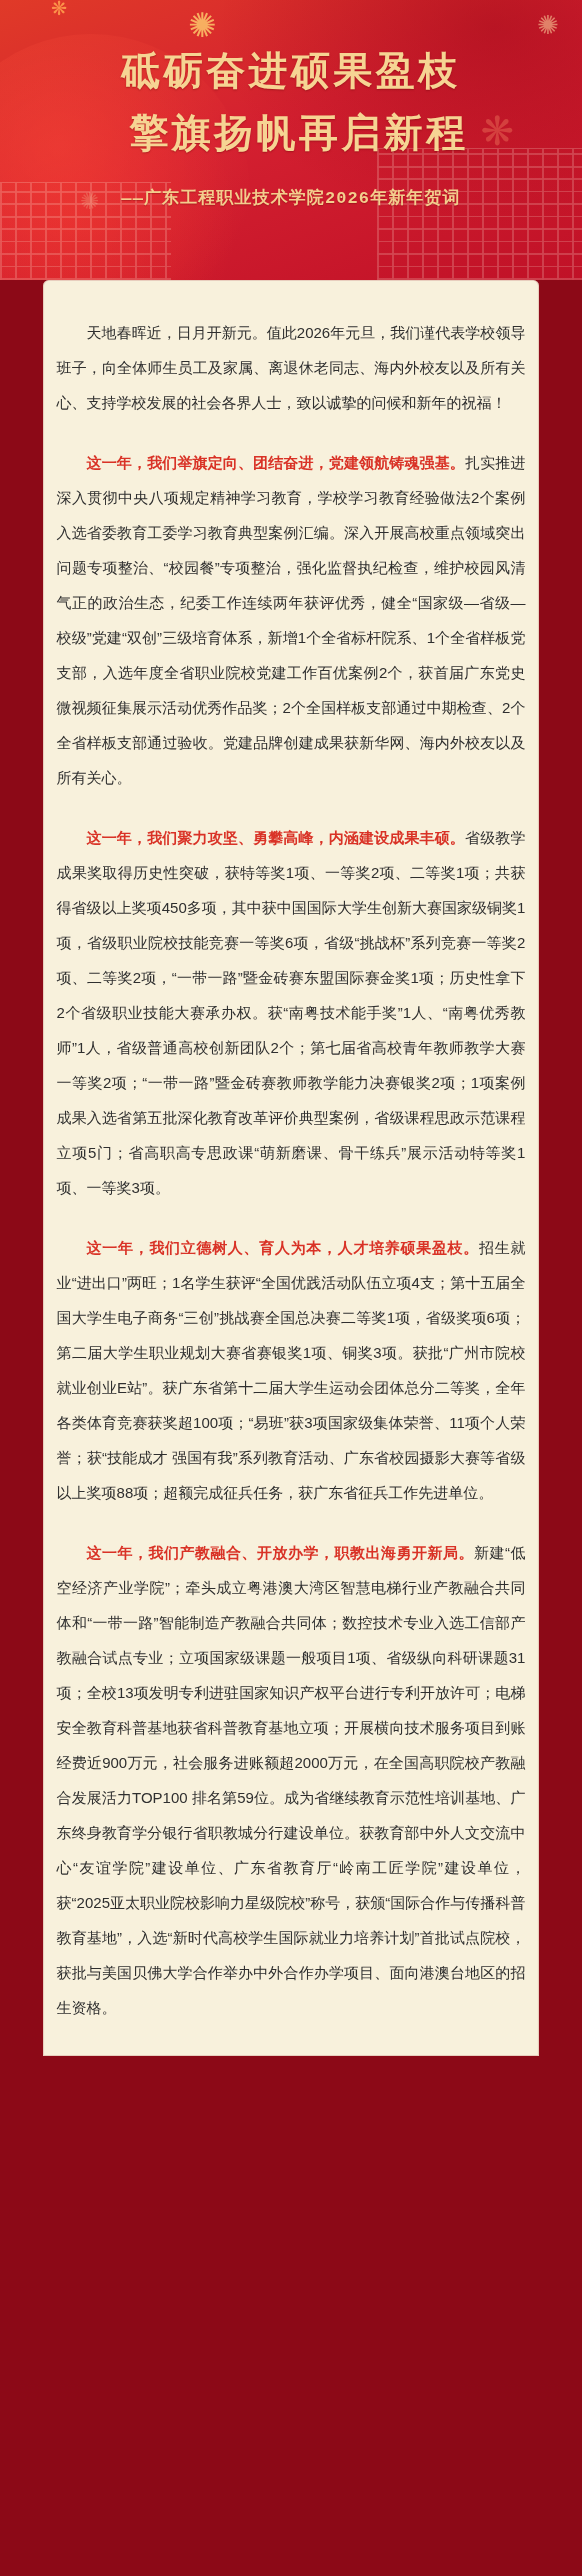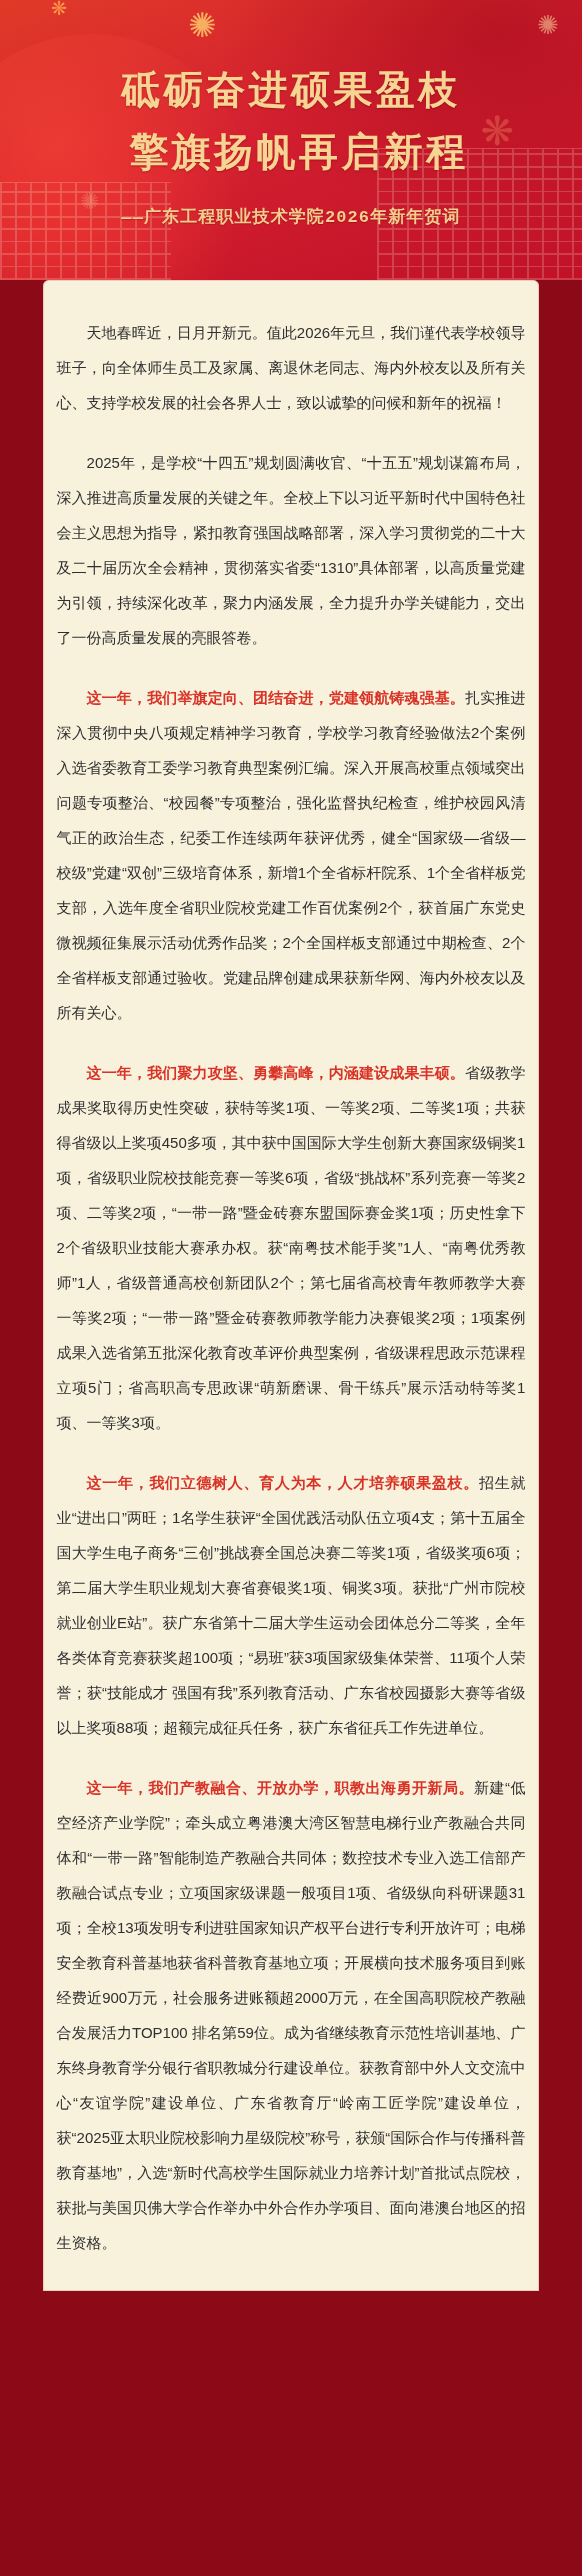--- a/index.html
+++ b/index.html
@@ -36,21 +36,21 @@
     position:absolute;left:-68px;top:34px;width:318px;height:318px;border-radius:50%;
     background:radial-gradient(circle at 40% 35%, rgba(255,80,60,.38), rgba(255,80,60,0) 72%);
   }
   .title{
     position:relative;z-index:2;text-align:center;
     font-family:"DejaVu Serif","Liberation Serif",serif;
     font-weight:bold;color:#f6d493;font-size:39px;letter-spacing:3.4px;
     text-shadow:0 1.1px 1.7px rgba(90,0,0,.35);
     line-height:1.0;
   }
-  .title.l1{margin-top:70px;}
+  .title.l1{margin-top:51px;}
   .title.l2{margin-top:23px;margin-left:16px;}
   .subtitle{
     position:relative;z-index:2;text-align:center;margin-top:34px;
     font-family:Liberation Mono, monospace;
     font-weight:bold;color:#f3cd8d;font-size:17px;letter-spacing:1.1px;
     text-shadow:0 1.1px 1.1px rgba(90,0,0,.3);
   }
   
   .panel{
     position:relative;z-index:2;flex:none;
@@ -78,20 +78,19 @@
   <span class="fw fw5">✺</span>
   <div class="building left"></div>
   <div class="building right"></div>
   <div class="title l1">砥砺奋进硕果盈枝</div>
   <div class="title l2">擎旗扬帆再启新程</div>
   <div class="subtitle">——广东工程职业技术学院2026年新年贺词</div>
 </div>
 
 <div class="panel">
   <p><span class="lead"></span><span>天地春晖近，日月开新元。值此2026年元旦，我们谨代表学校领导班子，向全体师生员工及家属、离退休老同志、海内外校友以及所有关心、支持学校发展的社会各界人士，致以诚挚的问候和新年的祝福！</span></p>
-  <p><span class="lead"></span><span>2025年，是学校“十四五”规划圆满收官、“十五五”规划谋篇布局，深入推进高质量发展的关键之年。全校上下以习近平新时代中国特色社会主义思想为指导，紧扣教育强国战略部署，深入学习贯彻党的二十大及二十届历次全会精神，贯彻落实省委“1310”具体部署，以高质量党建为引领，持续深化改革，聚力内涵发展，全力提升办学关键能力，交出了一份高质量发展的亮眼答卷。</span></p>
   <p><span class="lead">这一年，我们举旗定向、团结奋进，党建领航铸魂强基。</span><span>扎实推进深入贯彻中央八项规定精神学习教育，学校学习教育经验做法2个案例入选省委教育工委学习教育典型案例汇编。深入开展高校重点领域突出问题专项整治、“校园餐”专项整治，强化监督执纪检查，维护校园风清气正的政治生态，纪委工作连续两年获评优秀，健全“国家级—省级—校级”党建“双创”三级培育体系，新增1个全省标杆院系、1个全省样板党支部，入选年度全省职业院校党建工作百优案例2个，获首届广东党史微视频征集展示活动优秀作品奖；2个全国样板支部通过中期检查、2个全省样板支部通过验收。党建品牌创建成果获新华网、海内外校友以及所有关心。</span></p>
   <p><span class="lead">这一年，我们聚力攻坚、勇攀高峰，内涵建设成果丰硕。</span><span>省级教学成果奖取得历史性突破，获特等奖1项、一等奖2项、二等奖1项；共获得省级以上奖项450多项，其中获中国国际大学生创新大赛国家级铜奖1项，省级职业院校技能竞赛一等奖6项，省级“挑战杯”系列竞赛一等奖2项、二等奖2项，“一带一路”暨金砖赛东盟国际赛金奖1项；历史性拿下2个省级职业技能大赛承办权。获“南粤技术能手奖”1人、“南粤优秀教师”1人，省级普通高校创新团队2个；第七届省高校青年教师教学大赛一等奖2项；“一带一路”暨金砖赛教师教学能力决赛银奖2项；1项案例成果入选省第五批深化教育改革评价典型案例，省级课程思政示范课程立项5门；省高职高专思政课“萌新磨课、骨干练兵”展示活动特等奖1项、一等奖3项。</span></p>
   <p><span class="lead">这一年，我们立德树人、育人为本，人才培养硕果盈枝。</span><span>招生就业“进出口”两旺；1名学生获评“全国优践活动队伍立项4支；第十五届全国大学生电子商务“三创”挑战赛全国总决赛二等奖1项，省级奖项6项；第二届大学生职业规划大赛省赛银奖1项、铜奖3项。获批“广州市院校就业创业E站”。获广东省第十二届大学生运动会团体总分二等奖，全年各类体育竞赛获奖超100项；“易班”获3项国家级集体荣誉、11项个人荣誉；获“技能成才 强国有我”系列教育活动、广东省校园摄影大赛等省级以上奖项88项；超额完成征兵任务，获广东省征兵工作先进单位。</span></p>
   <p><span class="lead">这一年，我们产教融合、开放办学，职教出海勇开新局。</span><span>新建“低空经济产业学院”；牵头成立粤港澳大湾区智慧电梯行业产教融合共同体和“一带一路”智能制造产教融合共同体；数控技术专业入选工信部产教融合试点专业；立项国家级课题一般项目1项、省级纵向科研课题31项；全校13项发明专利进驻国家知识产权平台进行专利开放许可；电梯安全教育科普基地获省科普教育基地立项；开展横向技术服务项目到账经费近900万元，社会服务进账额超2000万元，在全国高职院校产教融合发展活力TOP100 排名第59位。成为省继续教育示范性培训基地、广东终身教育学分银行省职教城分行建设单位。获教育部中外人文交流中心“友谊学院”建设单位、广东省教育厅“岭南工匠学院”建设单位，获“2025亚太职业院校影响力星级院校”称号，获颁“国际合作与传播科普教育基地”，入选“新时代高校学生国际就业力培养计划”首批试点院校，获批与美国贝佛大学合作举办中外合作办学项目、面向港澳台地区的招生资格。</span></p>
 
 </div>
 
 
 </body></html>

